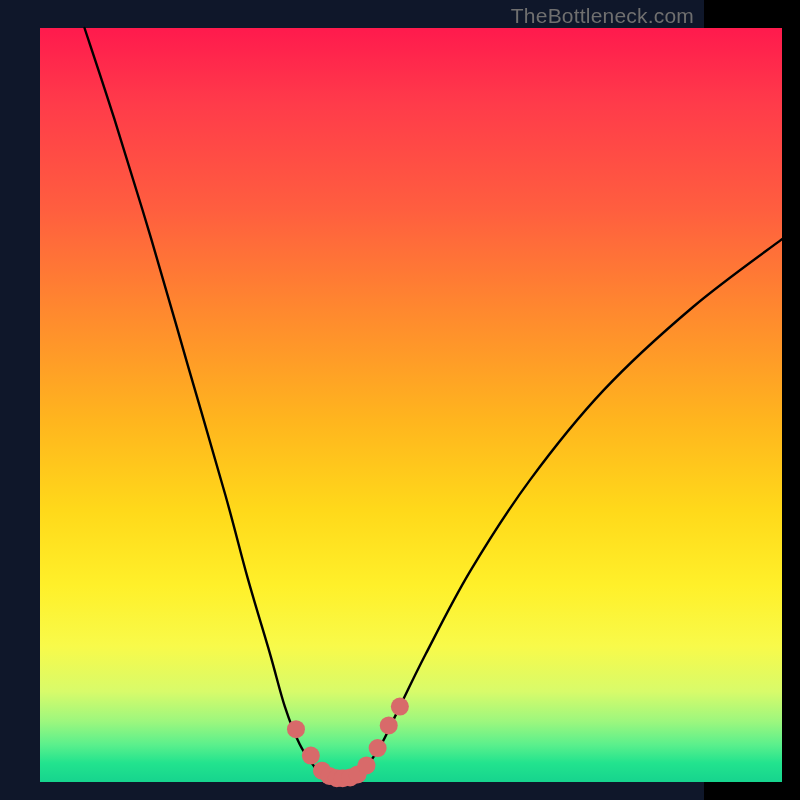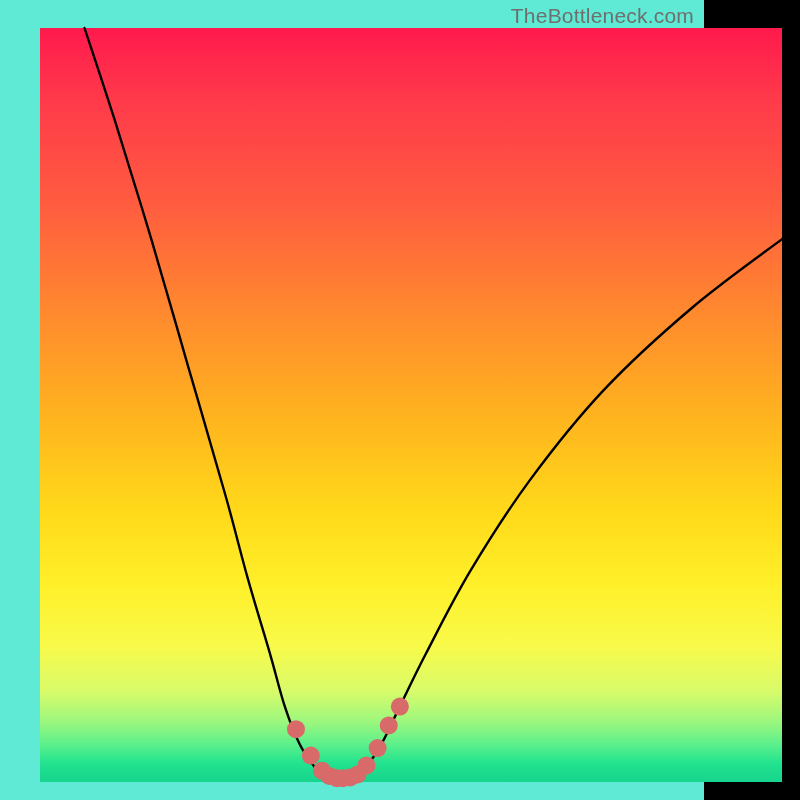--- a/index.html
+++ b/index.html
@@ -9,21 +9,21 @@
     height: 800px;
     background: #000;
     overflow: hidden;
   }
   .frame {
     position: absolute;
     left: 0;
     top: 0;
     width: 704px;
     height: 800px;
-    background: #5eead4;
+    background: #0f172a;
   }
   .plot {
     position: absolute;
     left: 40px;
     top: 28px;
     width: 742px;
     height: 754px;
     
     background: linear-gradient(
       to bottom,

